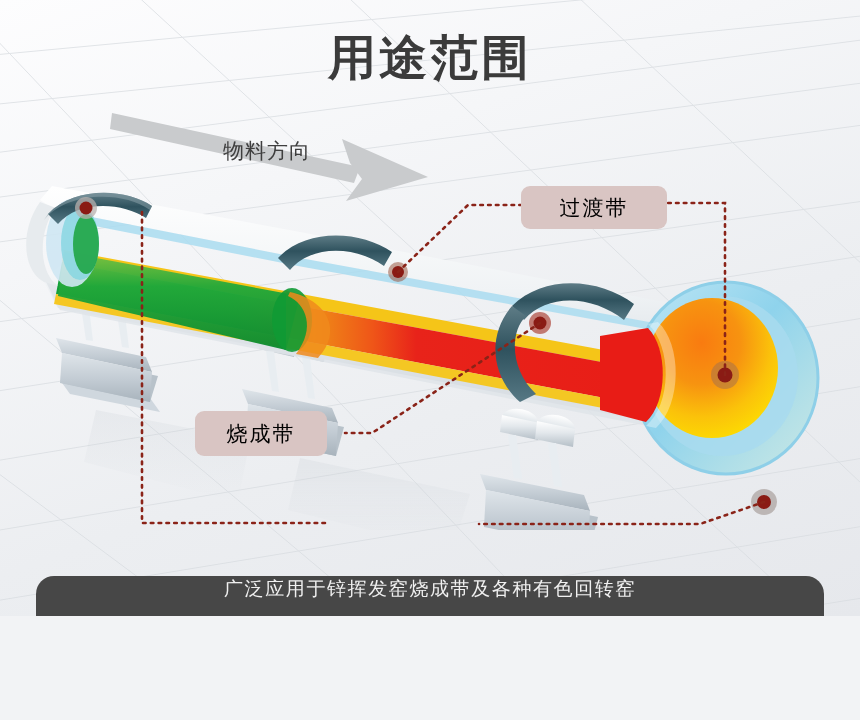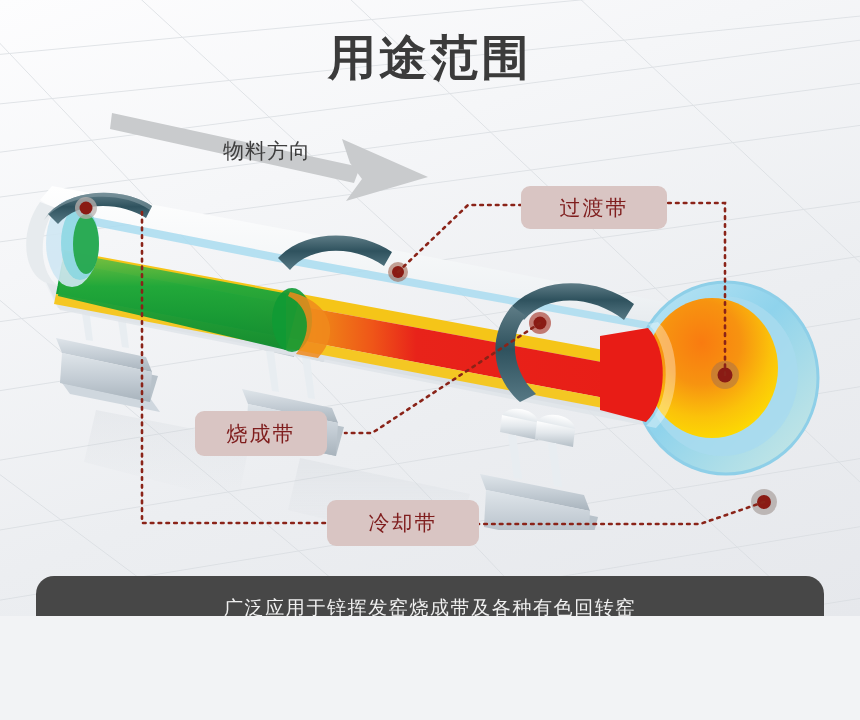--- a/index.html
+++ b/index.html
@@ -68,21 +68,21 @@
     left: 0;
     top: 110px;
     width: 860px;
     height: 420px;
   }
 
   
   .zone-label {
     position: absolute;
     background: #d9c5c3;
-    color: #7f1d1d;
+    color: #000000;
     font-size: 21px;
     letter-spacing: 2px;
     border-radius: 9px;
     display: flex;
     align-items: center;
     justify-content: center;
     box-sizing: border-box;
   }
   #label-transition {
     left: 521px;
@@ -113,21 +113,21 @@
   
   #caption-bar {
     position: absolute;
     left: 36px;
     top: 576px;
     width: 788px;
     height: 64px;
     background: #474747;
     border-radius: 18px;
     display: flex;
-    align-items: center;
+    align-items: flex-start;
     justify-content: center;
   }
   #caption-text {
     color: #f0f0f0;
     font-size: 19px;
     letter-spacing: 1.6px;
   }
 </style>
 </head>
 <body>
@@ -391,21 +391,18 @@
   </svg>
 
   <div class="zone-label" id="label-transition">
     <span>过渡带</span>
   </div>
 
   <div class="zone-label" id="label-burning">
     <span>烧成带</span>
   </div>
 
-  <div class="zone-label" id="label-cooling">
-    <span>冷却带</span>
-  </div>
 
   <div id="caption-bar">
     <span id="caption-text">广泛应用于锌挥发窑烧成带及各种有色回转窑</span>
   </div>
 
 </div>
 
 </body></html>

